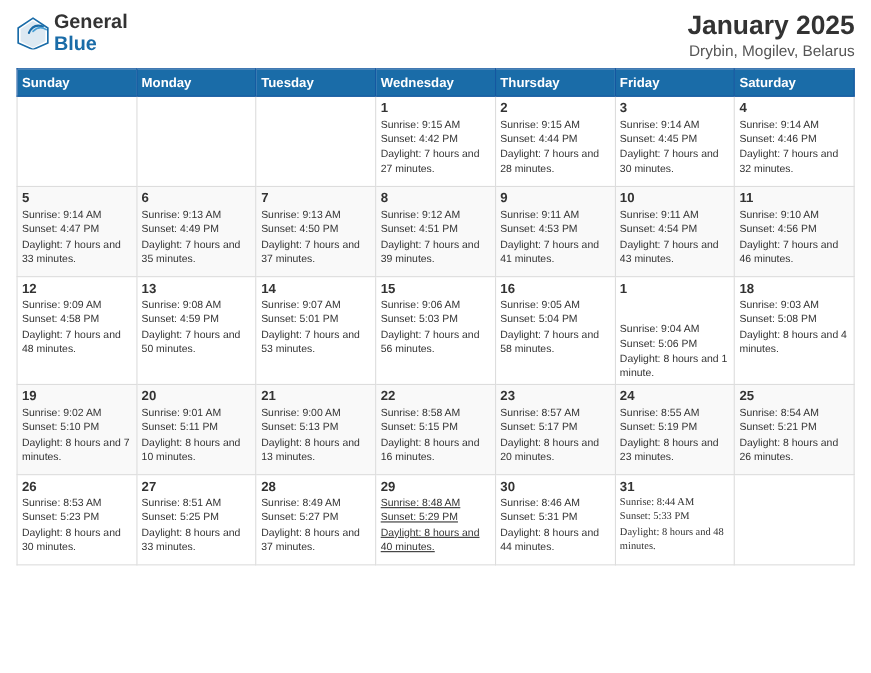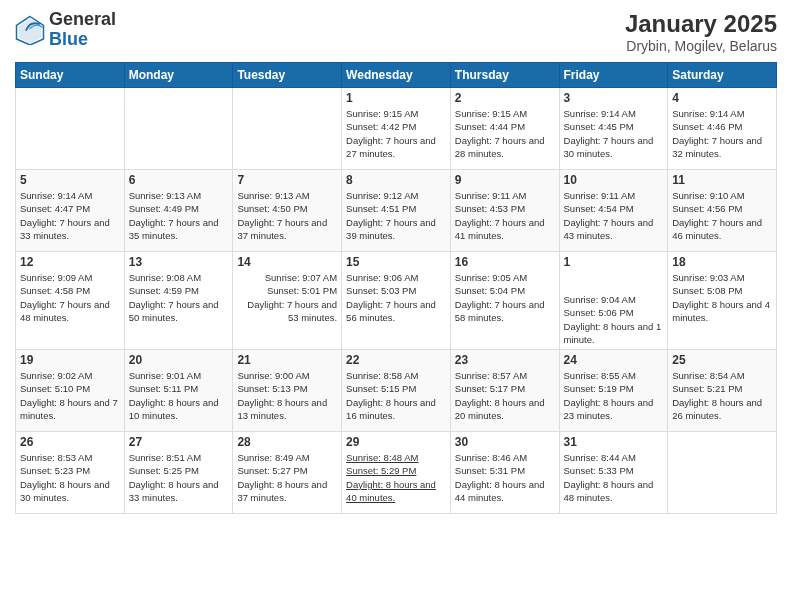--- a/index.html
+++ b/index.html
@@ -211,21 +211,21 @@
 Daylight: 7 hours and 48 minutes.</div>
           </td>
           <td>
             <div class="day-number">13</div>
             <div class="day-info" style="white-space: pre-line;">Sunrise: 9:08 AM
 Sunset: 4:59 PM
 Daylight: 7 hours and 50 minutes.</div>
           </td>
           <td>
             <div class="day-number">14</div>
-            <div class="day-info" style="white-space: pre-line; text-align: right;">Sunrise: 9:07 AM
+            <div class="day-info" style="white-space: pre-line;">Sunrise: 9:07 AM
 Sunset: 5:01 PM
 Daylight: 7 hours and 53 minutes.</div>
           </td>
           <td>
             <div class="day-number">15</div>
             <div class="day-info" style="white-space: pre-line;">Sunrise: 9:06 AM
 Sunset: 5:03 PM
 Daylight: 7 hours and 56 minutes.</div>
           </td>
           <td>
@@ -317,21 +317,21 @@
 Daylight: 8 hours and 40 minutes.</div>
           </td>
           <td>
             <div class="day-number">30</div>
             <div class="day-info" style="white-space: pre-line;">Sunrise: 8:46 AM
 Sunset: 5:31 PM
 Daylight: 8 hours and 44 minutes.</div>
           </td>
           <td>
             <div class="day-number">31</div>
-            <div class="day-info" style="white-space: pre-line;">Sunrise: 8:44 AM
+            <div class="day-info" style="white-space: pre-line; font-family: Liberation Serif, serif;">Sunrise: 8:44 AM
 Sunset: 5:33 PM
 Daylight: 8 hours and 48 minutes.</div>
           </td>
           <td class="empty-cell"></td>
         </tr>
       </tbody>
   </table>
 </div>
 
 </body></html>

